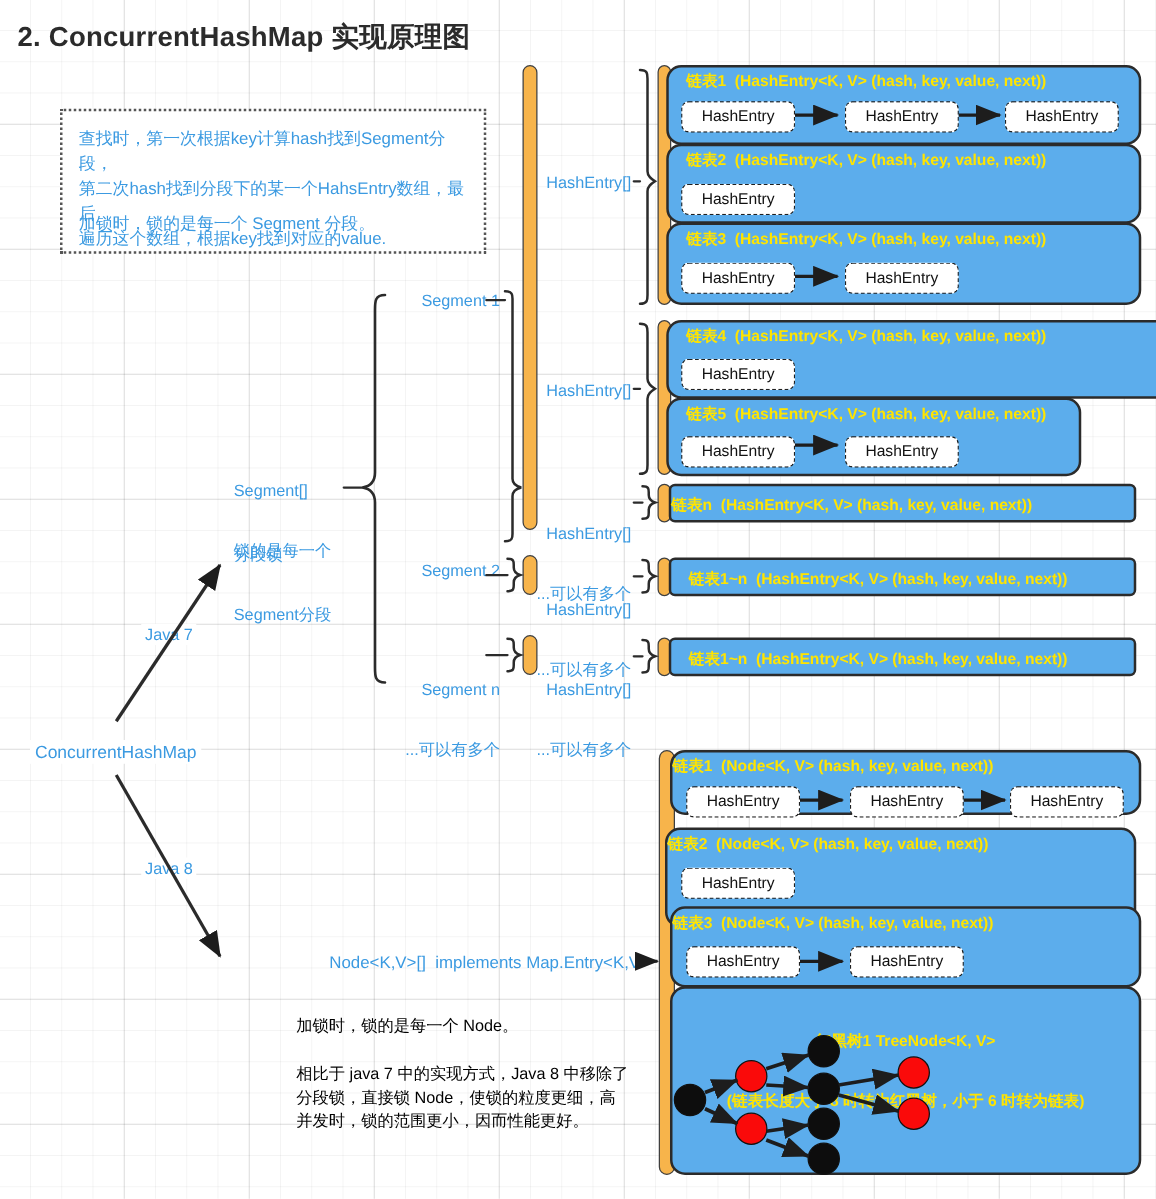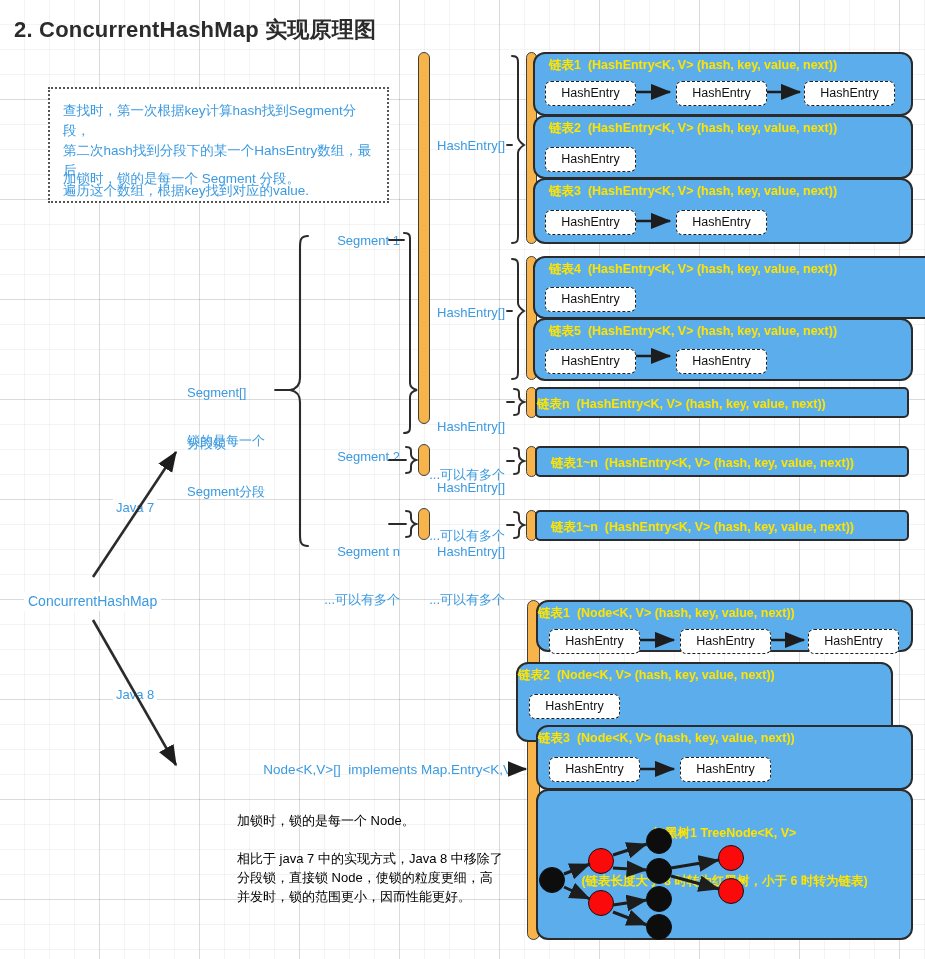--- a/index.html
+++ b/index.html
@@ -146,21 +146,21 @@
 <div class="abs bbox" style="left:533px;top:178px;width:380px;height:66px;">
   <div class="bhead l">链表3  (HashEntry&lt;K, V&gt; (hash, key, value, next))</div>
   <div class="abs he" style="left:10px;top:30px;">HashEntry</div>
   <div class="abs he" style="left:141px;top:30px;">HashEntry</div>
 </div>
 
 <div class="abs bbox" style="left:533px;top:256px;width:416px;height:63px;">
   <div class="bhead l">链表4  (HashEntry&lt;K, V&gt; (hash, key, value, next))</div>
   <div class="abs he" style="left:10px;top:29px;">HashEntry</div>
 </div>
-<div class="abs bbox" style="left:533px;top:318px;width:380px;height:63px;">
+<div class="abs bbox" style="left:533px;top:318px;width:332px;height:63px;">
   <div class="bhead l">链表5  (HashEntry&lt;K, V&gt; (hash, key, value, next))</div>
   <div class="abs he" style="left:10px;top:29px;">HashEntry</div>
   <div class="abs he" style="left:141px;top:29px;">HashEntry</div>
 </div>
 
 <div class="abs bbox" style="left:535px;top:387px;width:374px;height:31px;border-radius:5px;">
   <div class="bhead" style="top:7px;">链表n  (HashEntry&lt;K, V&gt; (hash, key, value, next))</div>
 </div>
 <div class="abs bbox" style="left:535px;top:446px;width:374px;height:31px;border-radius:5px;">
   <div class="bhead l" style="top:7px;">链表1~n  (HashEntry&lt;K, V&gt; (hash, key, value, next))</div>
@@ -176,21 +176,21 @@
 并发时，锁的范围更小，因而性能更好。</div>
 
 <div class="abs obar" style="left:527px;top:600px;width:13px;height:340px;"></div>
 
 <div class="abs bbox" style="left:536px;top:600px;width:377px;height:52px;">
   <div class="bhead">链表1  (Node&lt;K, V&gt; (hash, key, value, next))</div>
   <div class="abs he" style="left:11px;top:27px;">HashEntry</div>
   <div class="abs he" style="left:142px;top:27px;">HashEntry</div>
   <div class="abs he" style="left:270px;top:27px;">HashEntry</div>
 </div>
-<div class="abs bbox" style="left:516px;top:662px;width:377px;height:80px;">
+<div class="abs bbox" style="left:532px;top:662px;width:377px;height:80px;">
   <div class="bhead">链表2  (Node&lt;K, V&gt; (hash, key, value, next))</div>
   <div class="abs he" style="left:11px;top:30px;">HashEntry</div>
 </div>
 <div class="abs bbox" style="left:536px;top:725px;width:377px;height:65px;">
   <div class="bhead">链表3  (Node&lt;K, V&gt; (hash, key, value, next))</div>
   <div class="abs he" style="left:11px;top:30px;">HashEntry</div>
   <div class="abs he" style="left:142px;top:30px;">HashEntry</div>
 </div>
 
 <div class="abs bbox" style="left:536px;top:789px;width:377px;height:151px;">

